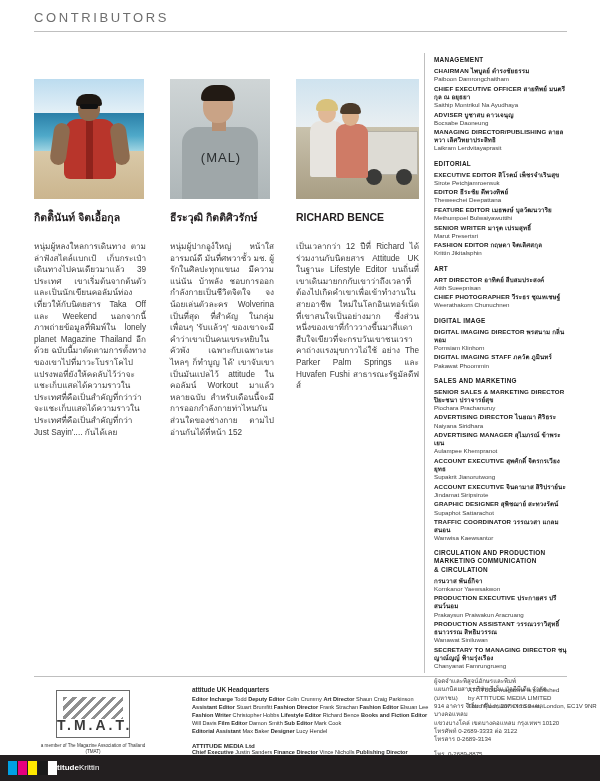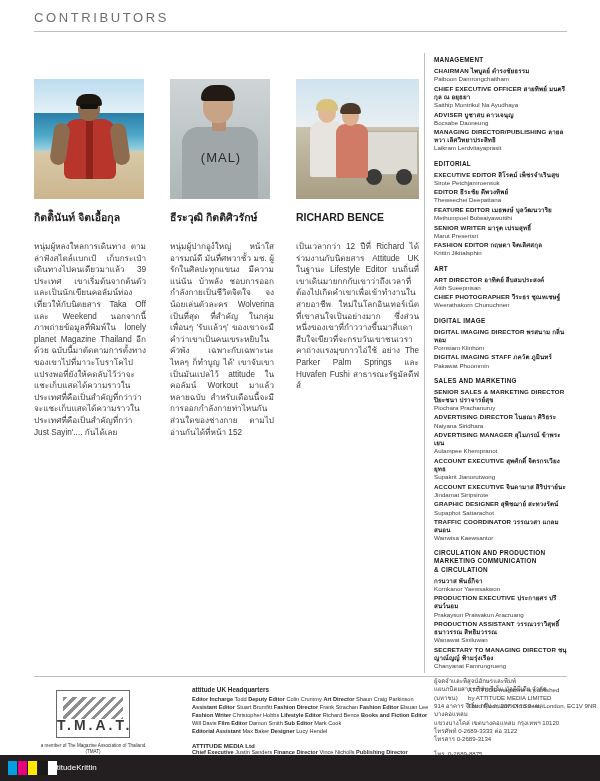--- a/index.html
+++ b/index.html
@@ -346,21 +346,21 @@
     left: 8px; top: 6px;
     display: flex;
   }
   .sw { width: 9px; height: 14px; margin-right: 1px; }
   .page-bar-label {
     position: absolute;
     left: 50px; top: 8px;
     font-size: 8px;
     color: #ffffff;
   }
-  .page-bar-label b { font-weight: normal; }
+  .page-bar-label b { font-weight: bold; }
 </style>
 </head>
 <body>
 
 <div class="page">
 
   <div class="header">
     <div class="header-title">CONTRIBUTORS</div>
     <div class="header-rule"></div>
   </div>

